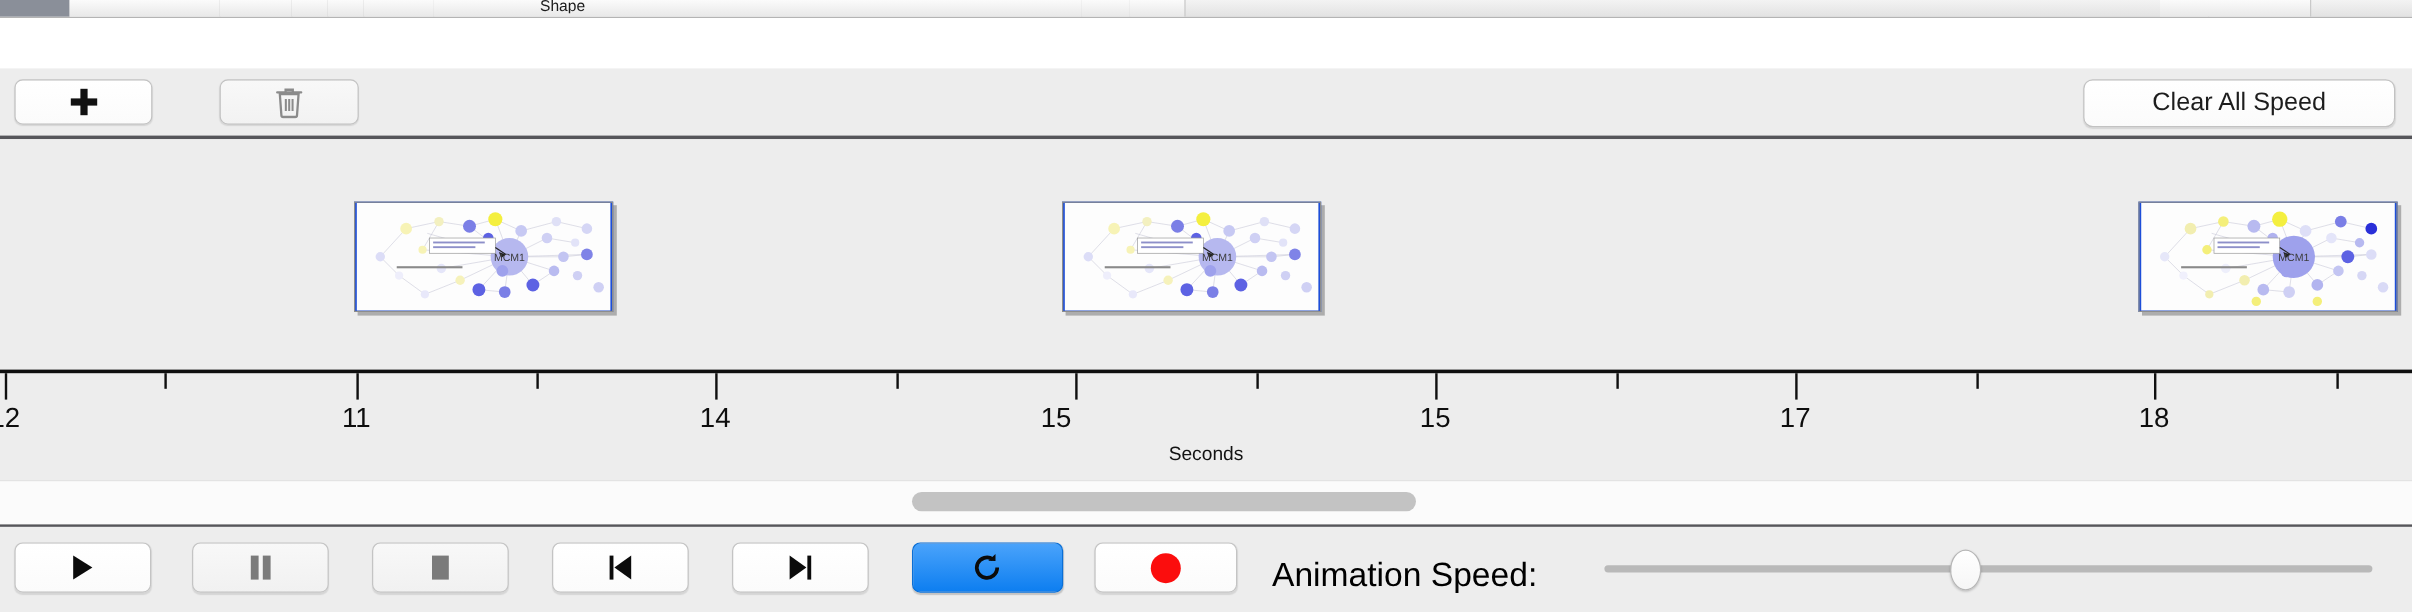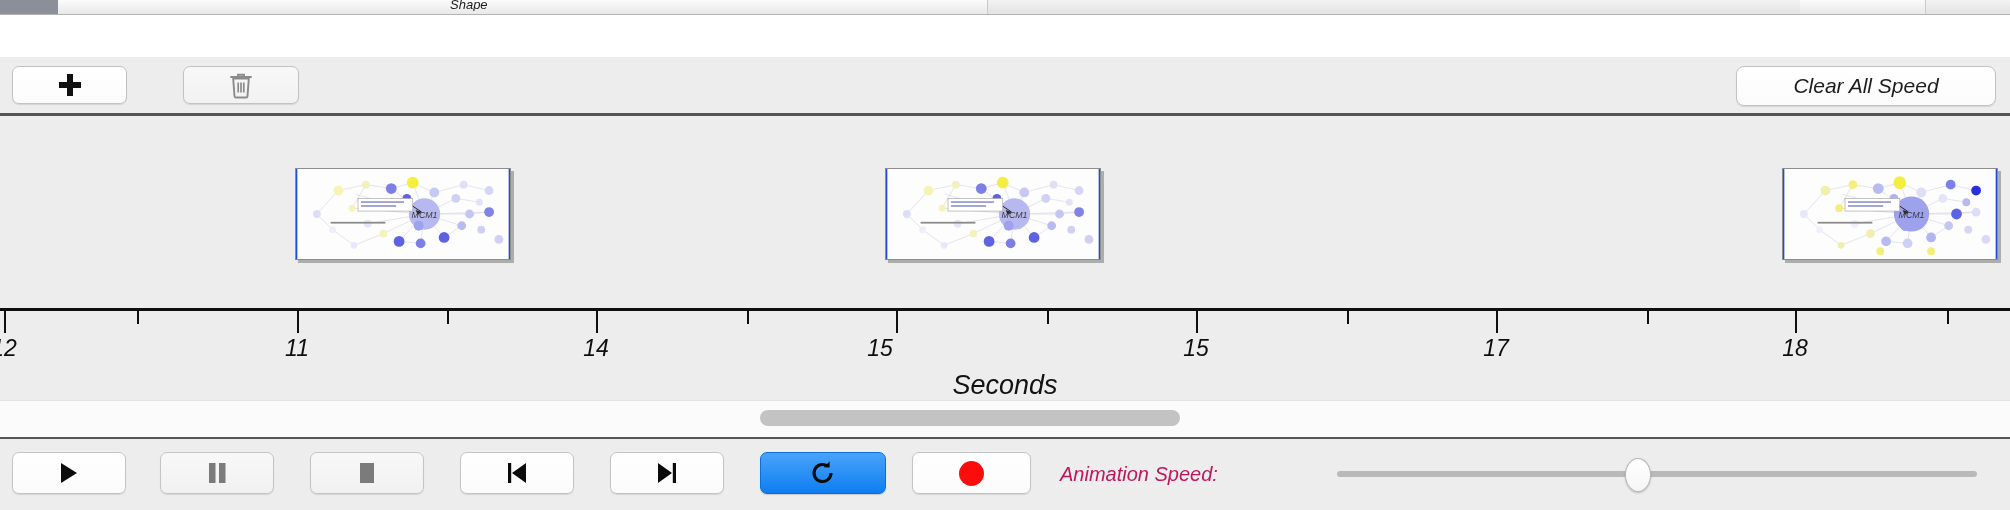--- a/index.html
+++ b/index.html
@@ -2,21 +2,21 @@
 <html><head>
 <meta charset="utf-8">
 <style>
   html,body{margin:0;padding:0;}
   body{
     width:2010px;height:510px;overflow:hidden;
     font-family:"Liberation Sans", sans-serif;
     background:#ffffff;
     -webkit-font-smoothing:antialiased;
   }
-  #app{position:relative;width:2010px;height:362px;font-style:italic;}
+  #app{position:relative;width:2010px;height:362px;}
 
   
   .bg-strip{
     position:absolute;left:0;top:0;width:2010px;height:14px;
     background:linear-gradient(#f3f3f3,#e2e2e2);
     border-bottom:1px solid #b4b4b4;overflow:hidden;
   }
   .bg-chip{position:absolute;top:0;height:14px;background:linear-gradient(#fbfbfb,#e8e8e8);
            border-right:1px solid #c9c9c9;}
   .bg-dark{position:absolute;left:0;top:0;width:58px;height:14px;background:#8a8f99;}
@@ -77,21 +77,21 @@
   }
   .frame svg{display:block;width:100%;height:100%;}
 
   
   .axis{position:absolute;left:0;top:308px;width:2010px;height:92px;background:#ededed;}
   .axis-line{position:absolute;left:0;top:0;width:2010px;height:3px;background:#0f0f0f;}
   .tick{position:absolute;top:3px;width:2px;background:#0f0f0f;}
   .tick.major{height:22px;}
   .tick.minor{height:13px;}
   .tick-lbl{position:absolute;top:27px;font-size:23px;color:#0e0e0e;transform:translateX(-50%);white-space:nowrap;}
-  .axis-title{position:absolute;top:62px;width:2010px;text-align:center;font-size:27px;color:#121212;}
+  .axis-title{position:absolute;top:62px;width:2010px;text-align:center;font-size:16px;color:#121212;}
 
   
   .hscroll{
     position:absolute;left:0;top:400px;width:2010px;height:36px;
     background:#fbfbfb;border-top:1px solid #e3e3e3;border-bottom:3px solid #56565a;
   }
   .hthumb{position:absolute;top:9px;height:16px;border-radius:8px;background:#c3c3c3;cursor:pointer;}
 
   
   .transport{position:absolute;left:0;top:439px;width:2010px;height:71px;background:#ededed;}
@@ -100,21 +100,21 @@
     border:1px solid #c4c4c4;border-radius:7px;
     background:linear-gradient(#ffffff,#fbfbfb);
     box-shadow:0 1px 1px rgba(0,0,0,.10);
     display:flex;align-items:center;justify-content:center;cursor:pointer;
   }
   .tbtn.dim{background:linear-gradient(#f8f8f8,#f1f1f1);}
   .tbtn.on{
     background:linear-gradient(#4aa3fb,#0d7ef0);
     border:1px solid #0a6fd6;box-shadow:0 1px 1px rgba(0,0,0,.18);
   }
-  .speed-lbl{position:absolute;top:24px;font-size:20px;color:#be185d;white-space:nowrap;}
+  .speed-lbl{position:absolute;top:24px;font-size:28px;color:#000000;white-space:nowrap;}
   .slider{position:absolute;top:32px;height:6px;border-radius:3px;background:#b9b9b9;cursor:pointer;}
   .sthumb{position:absolute;width:24px;height:32px;border-radius:50%;
           background:linear-gradient(#ffffff,#f6f6f6);border:1px solid #b6b6b6;
           box-shadow:0 1px 2px rgba(0,0,0,.22);cursor:pointer;}
   .dot-rec{width:25px;height:25px;border-radius:50%;background:#fb0d0d;}
 </style>
 </head>
 <body>
 
 <div id="app">

